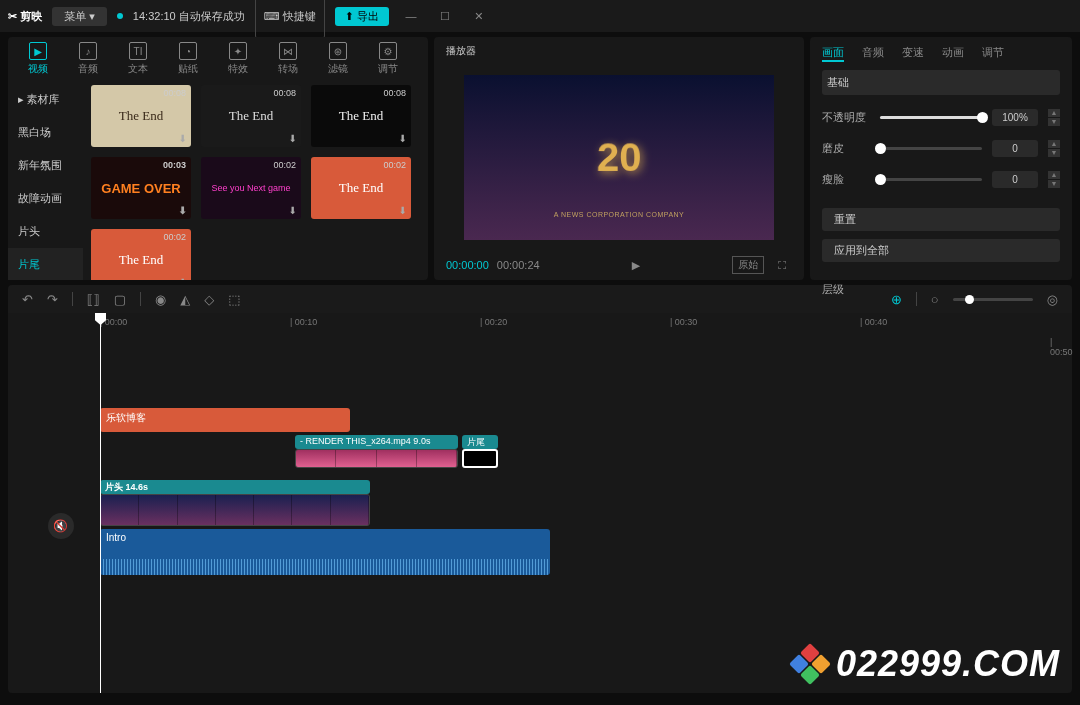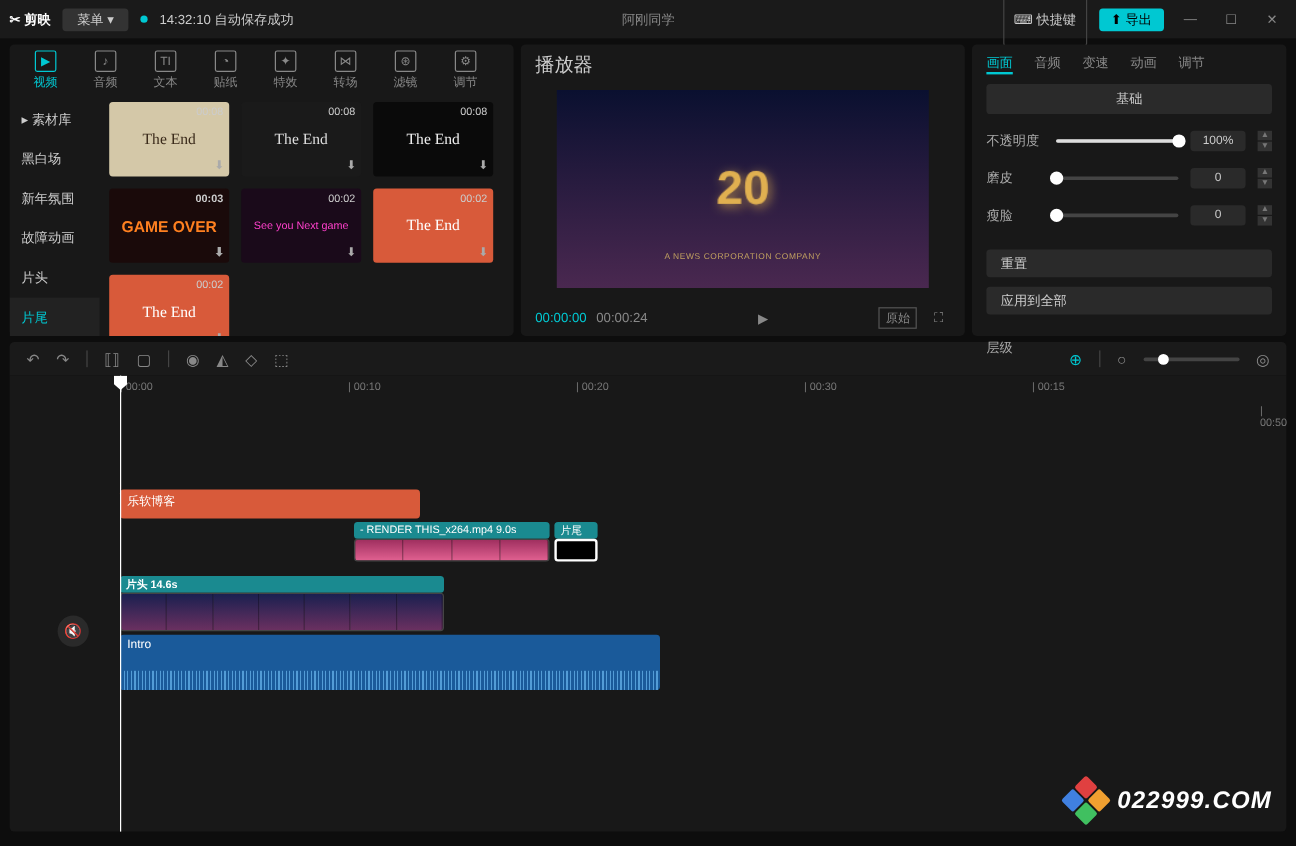--- a/index.html
+++ b/index.html
@@ -29,37 +29,37 @@
 .media-side { width: 75px; font-size: 11px; padding-top: 6px; }
 .side-item { padding: 9px 10px; cursor: pointer; }
 .side-item.active { color: #00c8d2; background: #222; }
 .media-grid { flex: 1; display: flex; flex-wrap: wrap; gap: 10px; padding: 8px; align-content: flex-start; overflow: hidden; }
 .thumb { width: 100px; height: 62px; background: #2a2020; border-radius: 3px; position: relative; cursor: pointer; display: flex; align-items: center; justify-content: center; font-family: cursive; font-size: 13px; color: #d4a050; }
 .thumb .dur { position: absolute; top: 3px; right: 5px; font-size: 9px; color: #ccc; font-family: sans-serif; }
 .thumb .dl { position: absolute; bottom: 3px; right: 4px; font-size: 10px; color: #aaa; font-family: sans-serif; }
 
 
 .player-panel { width: 370px; display: flex; flex-direction: column; }
-.player-head { height: 28px; font-size: 16px; padding: 7px 12px; }
+.player-head { height: 28px; font-size: 10px; padding: 7px 12px; }
 .player-view { flex: 1; display: flex; align-items: center; justify-content: center; }
 .preview { width: 310px; height: 165px; background: linear-gradient(#0a1030, #4a2850); position: relative; display: flex; align-items: center; justify-content: center; }
 .fox-logo { color: #e0b050; font-size: 40px; font-weight: 900; text-shadow: 2px 2px 8px rgba(255,200,80,0.6); transform: perspective(200px) rotateX(10deg); }
 .corp-text { position: absolute; bottom: 22px; font-size: 7px; color: #c0a060; letter-spacing: 0.5px; }
 .player-ctrl { height: 30px; display: flex; align-items: center; padding: 0 12px; font-size: 11px; gap: 8px; }
 .player-ctrl .time { color: #00c8d2; }
 .player-ctrl .time2 { color: #888; }
 .player-ctrl .spacer { flex: 1; }
 .player-ctrl .btn { cursor: pointer; color: #888; padding: 0 6px; }
 
 
 .props-panel { flex: 1; display: flex; flex-direction: column; padding: 8px 12px; font-size: 11px; }
 .prop-tabs { display: flex; gap: 18px; height: 24px; }
 .prop-tab { cursor: pointer; color: #888; }
 .prop-tab.active { color: #00c8d2; border-bottom: 2px solid #00c8d2; }
-.prop-sec { background: #2a2a2a; text-align: center; padding: 5px; margin: 8px 0 14px; border-radius: 3px; font-family: Liberation Serif, serif; }
+.prop-sec { background: #2a2a2a; padding: 5px; margin: 8px 0 14px; border-radius: 3px; font-family: Liberation Serif, serif; }
 .prop-row { display: flex; align-items: center; gap: 10px; margin-bottom: 14px; }
 .prop-row .lbl { width: 48px; color: #aaa; }
 .prop-row .slider { flex: 1; height: 3px; background: #444; position: relative; border-radius: 2px; }
 .prop-row .slider .fill { height: 100%; background: #ddd; border-radius: 2px; }
 .prop-row .slider .knob { position: absolute; top: -4px; width: 11px; height: 11px; background: #fff; border-radius: 50%; margin-left: -5px; }
 .prop-row .val { width: 46px; background: #2a2a2a; padding: 3px 6px; border-radius: 3px; text-align: center; font-size: 10px; }
 .prop-row .stepper { width: 12px; display: flex; flex-direction: column; gap: 1px; }
 .prop-row .stepper div { height: 8px; background: #333; font-size: 7px; text-align: center; line-height: 8px; color: #777; cursor: pointer; }
 .prop-btns { display: flex; gap: 8px; justify-content: flex-end; margin-top: 6px; flex-direction: column; }
 .prop-btns .pb { background: #2a2a2a; padding: 4px 12px; border-radius: 3px; cursor: pointer; }
@@ -89,33 +89,32 @@
 .clip.teal-hdr { background: #1a8a90; height: 14px; font-size: 9px; padding: 1px 5px; }
 .clip.video { background: #333; display: flex; padding: 0; border: 1px solid #444; }
 .clip.video .frame { flex: 1; background: linear-gradient(#1a2050, #6a3060); border-right: 1px solid rgba(0,0,0,0.3); }
 .clip.video .frame.pink { background: linear-gradient(#a03060, #e06090); }
 .clip.end { background: #000; border: 2px solid #fff; }
 .clip.audio { background: #1a5a9a; }
 .clip.audio::after { content: ''; position: absolute; left: 0; right: 0; bottom: 0; height: 16px; background: repeating-linear-gradient(90deg, rgba(120,200,255,0.6) 0 1px, transparent 1px 3px); }
 .track-btn { position: absolute; left: 40px; top: 200px; width: 26px; height: 26px; background: #2a2a2a; border-radius: 50%; display: flex; align-items: center; justify-content: center; color: #888; cursor: pointer; font-size: 12px; }
 
 
-.watermark { position: absolute; right: 20px; bottom: 20px; color: #fff; font-size: 20px; font-weight: 900; font-style: italic; letter-spacing: 1px; display: flex; align-items: center; gap: 8px; }
+.watermark { position: absolute; right: 20px; bottom: 20px; color: #fff; font-size: 36px; font-weight: 900; font-style: italic; letter-spacing: 1px; display: flex; align-items: center; gap: 8px; }
 .watermark .logo { width: 36px; height: 36px; position: relative; }
 .watermark .logo span { position: absolute; width: 14px; height: 14px; border-radius: 2px; }
 </style>
 </head>
 <body>
 
 <div class="titlebar">
   <span class="app-logo">✂ <span>剪映</span></span>
   <span class="menu-btn"><span>菜单</span> ▾</span>
   <span class="dot"></span>
   <span>14:32:10 自动保存成功</span>
-  <span class="center">阿刚同学</span>
   <span class="shortcuts">⌨ 快捷键</span>
   <span class="export">⬆ 导出</span>
   <span class="win-btn">—</span>
   <span class="win-btn">☐</span>
   <span class="win-btn">✕</span>
 </div>
 
 <div class="main">
 
   <div class="panel media-panel">
@@ -265,21 +264,21 @@
     </div>
   <span class="tl-tool">◎</span>
 </div>
 
 <div class="timeline">
   <div class="ruler" id="ruler">
       <span class="tick" style="left: 0px;">| 00:00</span>
       <span class="tick" style="left: 190px;">| 00:10</span>
       <span class="tick" style="left: 380px;">| 00:20</span>
       <span class="tick" style="left: 570px;">| 00:30</span>
-      <span class="tick" style="left: 760px;">| 00:15</span>
+      <span class="tick" style="left: 760px;">| 00:40</span>
       <span class="tick" style="left: 950px; margin-top: 20px;">| 00:50</span>
     </div>
   <div class="playhead"></div>
   <div class="track-btn">🔇</div>
   <div class="tracks">
     <div class="track">
         <div class="clip orange" style="left:0;width:250px;">乐软博客</div>
       </div>
     <div class="track" style="height:33px;">
       <div class="clip teal-hdr" style="left:195px;width:163px;top:0;">- RENDER THIS_x264.mp4   9.0s</div>

